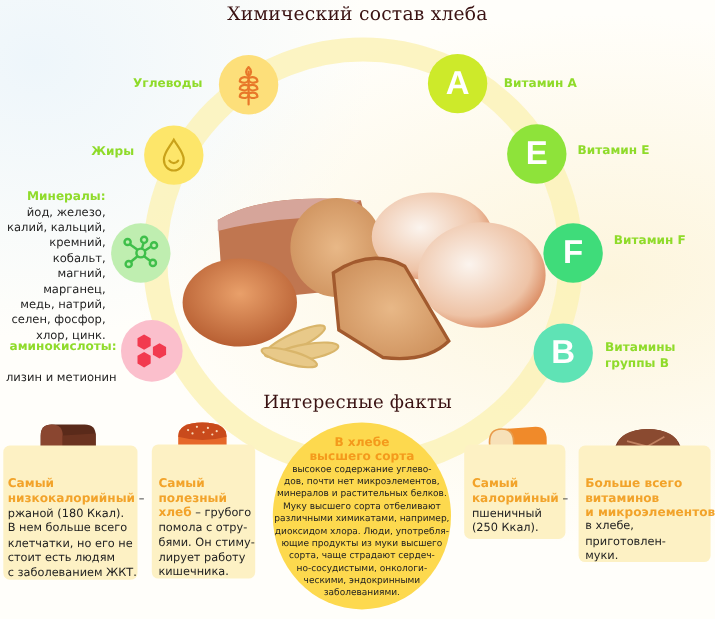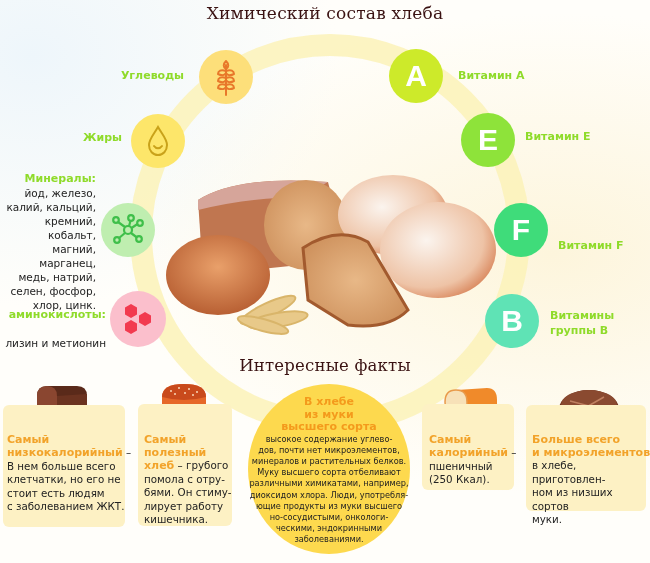--- a/index.html
+++ b/index.html
@@ -144,21 +144,21 @@
 <div class="abs label-green" style="left:458px; top:69px;">Витамин А</div>
 
 <div class="abs circle" style="left:461px; top:113px; width:54px; height:54px; background:#8ee33a;">
   <span class="letter">E</span>
 </div>
 <div class="abs label-green" style="left:525px; top:130px;">Витамин Е</div>
 
 <div class="abs circle" style="left:494px; top:203px; width:54px; height:54px; background:#3fdc7a;">
   <span class="letter">F</span>
 </div>
-<div class="abs label-green" style="left:558px; top:239px;">Витамин F</div>
+<div class="abs label-green" style="left:558px; top:212px;">Витамин F</div>
 
 <div class="abs circle" style="left:485px; top:294px; width:54px; height:54px; background:#5fe3b5;">
   <span class="letter">B</span>
 </div>
 <div class="abs label-green" style="left:550px; top:308px; line-height:15px;">
   <div>Витамины</div>
   <div>группы В</div>
 </div>
 
 <div class="abs bread-area">
@@ -204,20 +204,21 @@
   <svg width="56" height="46" viewBox="0 0 56 46">
     <path d="M4 14 Q4 4 14 4 L44 4 Q54 4 54 14 L54 40 L4 44 Z" fill="#5a2a1a"></path>
     <path d="M4 14 Q4 4 14 4 Q24 4 24 14 L24 44 L4 44 Z" fill="#8a4630"></path>
     <path d="M24 14 L54 12 L54 40 L24 44 Z" fill="#6b3320"></path>
   </svg>
 </div>
 <div class="abs card" style="left:3px; top:405px; width:122px; height:122px;"></div>
 <div class="abs" style="left:7px; top:433px; width:118px;">
   <div class="card-title">Самый</div>
   <div class="card-text" style="white-space:nowrap;"><span class="card-title">низкокалорийный</span><span> –</span></div>
+  <div class="card-text">ржаной (180 Ккал).</div>
   <div class="card-text">В нем больше всего</div>
   <div class="card-text">клетчатки, но его не</div>
   <div class="card-text">стоит есть людям</div>
   <div class="card-text">с заболеванием ЖКТ.</div>
 </div>
 
 <div class="abs" style="left:159px; top:381px; width:50px; height:46px;">
   <svg width="50" height="46" viewBox="0 0 50 46">
     <path d="M3 16 Q3 3 25 3 Q47 3 47 16 L47 42 L3 42 Z" fill="#e6682a"></path>
     <path d="M3 16 Q3 3 25 3 Q47 3 47 16 Q25 22 3 16Z" fill="#c94a1c"></path>
@@ -238,29 +239,29 @@
   <div class="card-title">полезный</div>
   <div class="card-text" style="white-space:nowrap;"><span class="card-title">хлеб</span><span> – грубого</span></div>
   <div class="card-text">помола с отру-</div>
   <div class="card-text">бями. Он стиму-</div>
   <div class="card-text">лирует работу</div>
   <div class="card-text">кишечника.</div>
 </div>
 
 <div class="abs big-circle" style="left:248px; top:384px; width:162px; height:170px; padding-top:12px;">
   <div class="big-title">В хлебе</div>
-  <div class="big-title">из муки</div>
   <div class="big-title">высшего сорта</div>
   <div class="big-text">высокое содержание углево-</div>
   <div class="big-text">дов, почти нет микроэлементов,</div>
   <div class="big-text">минералов и растительных белков.</div>
   <div class="big-text">Муку высшего сорта отбеливают</div>
   <div class="big-text">различными химикатами, например,</div>
   <div class="big-text">диоксидом хлора. Люди, употребля-</div>
   <div class="big-text">ющие продукты из муки высшего</div>
+  <div class="big-text">сорта, чаще страдают сердеч-</div>
   <div class="big-text">но-сосудистыми, онкологи-</div>
   <div class="big-text">ческими, эндокринными</div>
   <div class="big-text">заболеваниями.</div>
 </div>
 
 <div class="abs" style="left:443px; top:384px; width:56px; height:46px;">
   <svg width="56" height="46" viewBox="0 0 56 46">
     <path d="M14 6 L44 4 Q54 4 54 16 L54 40 L24 44 Z" fill="#f08a2a"></path>
     <path d="M2 18 Q2 6 13 6 Q24 6 24 18 L24 44 L4 44 Z" fill="#f7e1b8" stroke="#e89a4a" stroke-width="1.5"></path>
   </svg>
@@ -276,17 +277,17 @@
 <div class="abs" style="left:558px; top:385px; width:62px; height:44px;">
   <svg width="62" height="44" viewBox="0 0 62 44">
     <ellipse cx="31" cy="24" rx="30" ry="19" fill="#6a2e1c"></ellipse>
     <ellipse cx="31" cy="20" rx="28" ry="15" fill="#8a4a30"></ellipse>
     <path d="M12 16 L50 26 M18 28 L46 12" stroke="#c08060" stroke-width="1.5"></path>
   </svg>
 </div>
 <div class="abs card" style="left:526px; top:405px; width:120px; height:106px;"></div>
 <div class="abs" style="left:532px; top:433px; width:118px;">
   <div class="card-title">Больше всего</div>
+  <div class="card-title">витаминов</div>
   <div class="card-title" style="white-space:nowrap;">и микроэлементов</div>
   <div class="card-text">в хлебе, приготовлен-</div>
-  <div class="card-text">ном из низших сортов</div>
   <div class="card-text">муки.</div>
 </div>
 
 </body></html>

